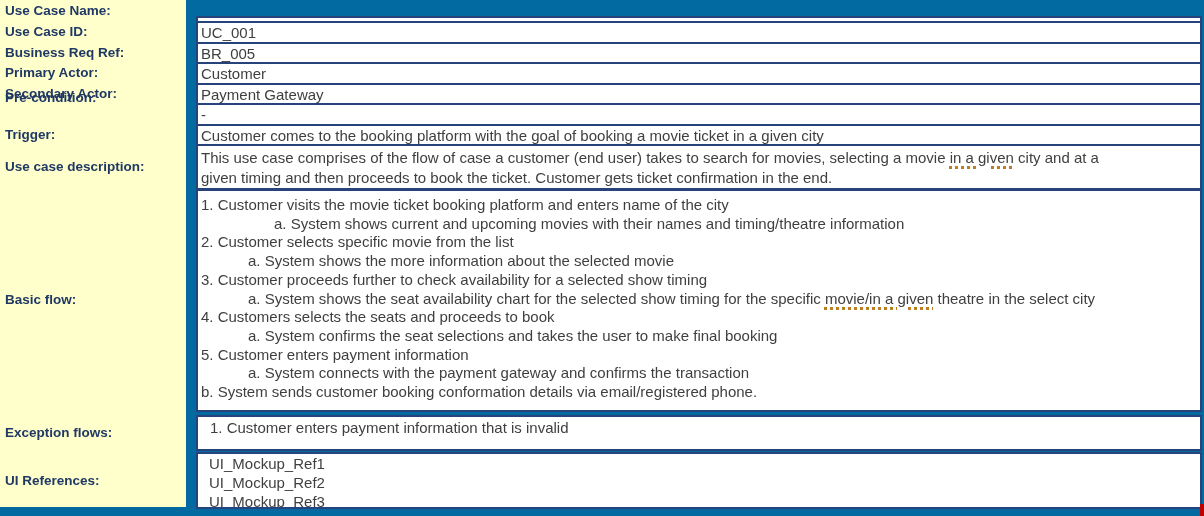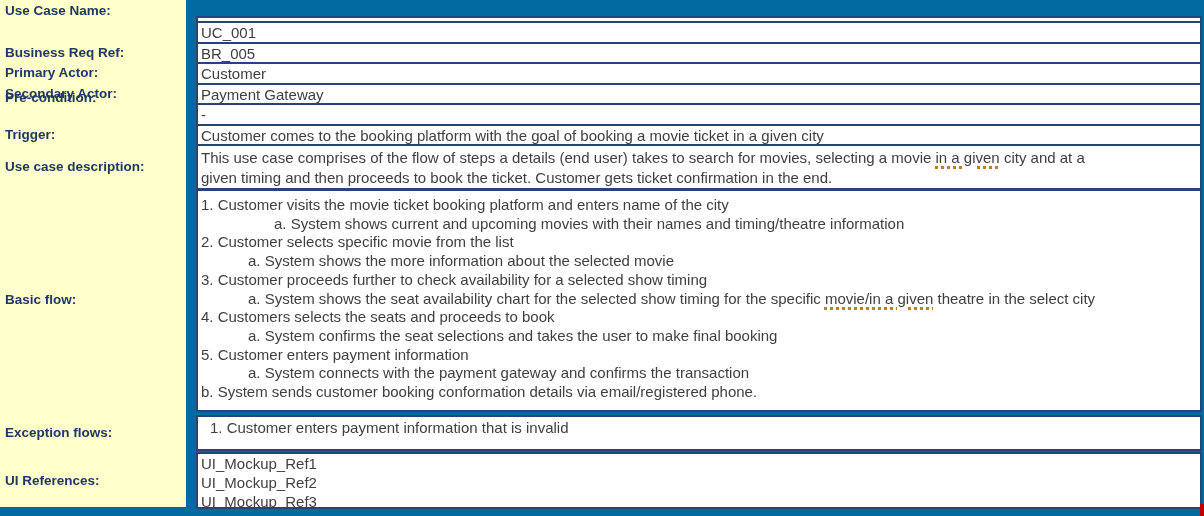--- a/index.html
+++ b/index.html
@@ -43,20 +43,21 @@
     position:absolute;left:1200px;top:504px;width:4px;height:12px;
     background:#c00000;
   }
 </style>
 </head>
 <body>
 
 <div id="canvas">
   <div id="label-col">
       <div class="row-label" style="top: 2px;">Use Case Name:</div>
+      <div class="row-label" style="top: 23px;">Use Case ID:</div>
       <div class="row-label" style="top: 44px;">Business Req Ref:</div>
       <div class="row-label" style="top: 64px;">Primary Actor:</div>
       <div class="row-label" style="top: 85px;">Secondary Actor:</div>
       <div class="row-label" style="top: 89px;">Pre-condition:</div>
       <div class="row-label" style="top: 126px;">Trigger:</div>
       <div class="row-label" style="top: 291px;">Basic flow:</div>
       <div class="row-label" style="top: 158px;">Use case description:</div>
       <div class="row-label" style="top: 424px;">Exception flows:</div>
       <div class="row-label" style="top: 472px;">UI References:</div>
     </div>
@@ -76,39 +77,39 @@
       <div class="value-cell single" style="top: 83px; height: 22px;">
         <div class="vline" style="padding-left: 3px;"><span>Payment Gateway</span></div>
       </div>
       <div class="value-cell single" style="top: 103px; height: 23px;">
         <div class="vline" style="padding-left: 3px;"><span>-</span></div>
       </div>
       <div class="value-cell single" style="top: 124px; height: 22px;">
         <div class="vline" style="padding-left: 3px;"><span>Customer comes to the booking platform with the goal of booking a movie ticket </span><span class="gu">in a given</span><span> city</span></div>
       </div>
       <div class="value-cell" style="top: 144px; height: 46px; padding-top: 2px;">
-        <div class="vline" style="padding-left: 3px; line-height: 19.5px;"><span>This use case comprises of the flow of steps a details (end user) takes to search for movies, selecting a movie </span><span class="gu">in a given</span><span> city and at a</span></div>
+        <div class="vline" style="padding-left: 3px; line-height: 19.5px;"><span>This use case comprises of the flow of case a customer (end user) takes to search for movies, selecting a movie </span><span class="gu">in a given</span><span> city and at a</span></div>
         <div class="vline" style="padding-left: 3px; line-height: 19.5px;"><span>given timing and then proceeds to book the ticket. Customer gets ticket confirmation in the end.</span></div>
       </div>
       <div class="value-cell" style="top: 189px; height: 223px; padding-top: 5px;">
         <div class="vline" style="padding-left: 3px; line-height: 18.7px;"><span>1. Customer visits the movie ticket booking platform and enters name of the city</span></div>
         <div class="vline" style="padding-left: 76px; line-height: 18.7px;"><span>a. System shows current and upcoming movies with their names and timing/theatre information</span></div>
         <div class="vline" style="padding-left: 3px; line-height: 18.7px;"><span>2. Customer selects specific movie from the list</span></div>
         <div class="vline" style="padding-left: 50px; line-height: 18.7px;"><span>a. System shows the more information about the selected movie</span></div>
         <div class="vline" style="padding-left: 3px; line-height: 18.7px;"><span>3. Customer proceeds further to check availability for a selected show timing</span></div>
         <div class="vline" style="padding-left: 50px; line-height: 18.7px;"><span>a. System shows the seat availability chart for the selected show timing for the specific </span><span class="gu">movie/in a given</span><span> theatre in the select city</span></div>
         <div class="vline" style="padding-left: 3px; line-height: 18.7px;"><span>4. Customers selects the seats and proceeds to book</span></div>
         <div class="vline" style="padding-left: 50px; line-height: 18.7px;"><span>a. System confirms the seat selections and takes the user to make final booking</span></div>
         <div class="vline" style="padding-left: 3px; line-height: 18.7px;"><span>5. Customer enters payment information</span></div>
         <div class="vline" style="padding-left: 50px; line-height: 18.7px;"><span>a. System connects with the payment gateway and confirms the transaction</span></div>
         <div class="vline" style="padding-left: 3px; line-height: 18.7px;"><span>b. System sends customer booking conformation details via email/registered phone.</span></div>
       </div>
       <div class="value-cell" style="top: 415px; height: 36px; padding-top: 2px;">
         <div class="vline" style="padding-left: 12px; line-height: 18.7px;"><span>1. Customer enters payment information that is invalid</span></div>
       </div>
-      <div class="value-cell" style="top: 452px; height: 57px; padding-top: 0px;">
+      <div class="value-cell" style="top: 452px; height: 57px; padding-top: 0px; padding-left: 8px;">
         <div class="vline" style="padding-left: 3px; line-height: 19px;"><span>UI_Mockup_Ref1</span></div>
         <div class="vline" style="padding-left: 3px; line-height: 19px;"><span>UI_Mockup_Ref2</span></div>
         <div class="vline" style="padding-left: 3px; line-height: 19px;"><span>UI_Mockup_Ref3</span></div>
       </div>
     </div>
   <div id="corner-mark"></div>
 </div>
 
 </body></html>

